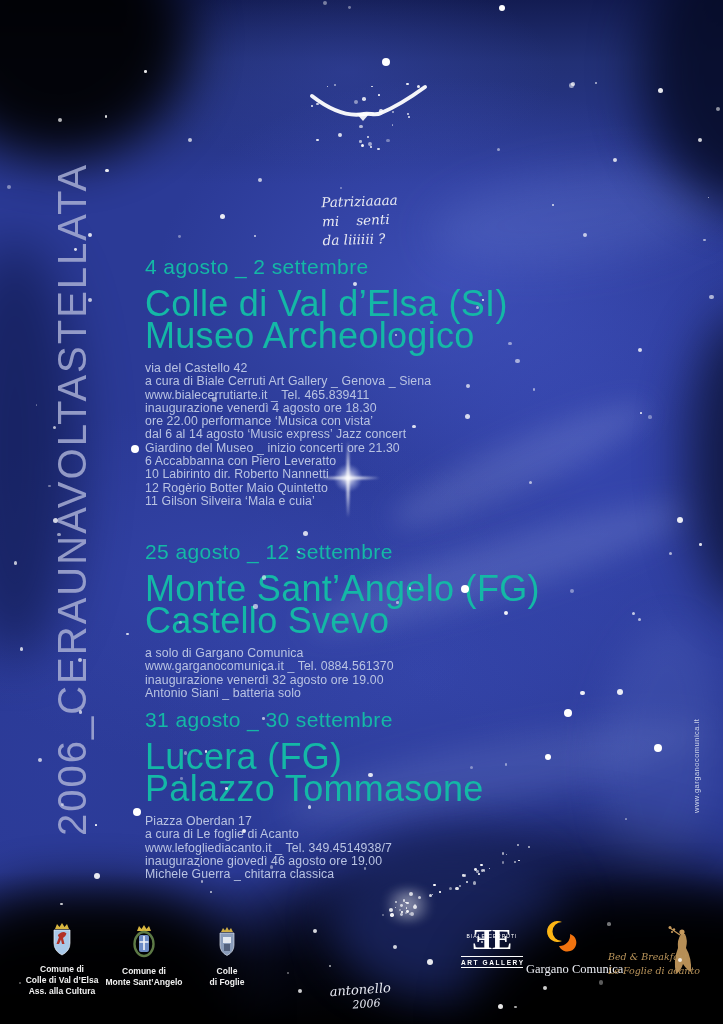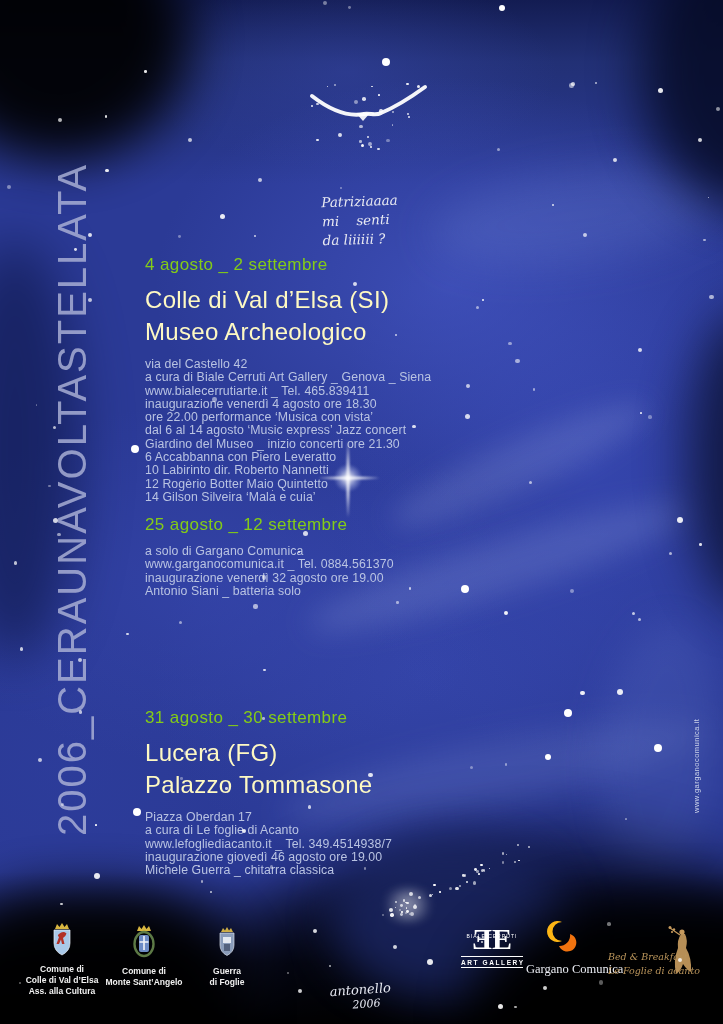--- a/index.html
+++ b/index.html
@@ -49,23 +49,23 @@
     font-size:43px; font-weight:400; letter-spacing:1px; color:#f2f2f6;
     white-space:nowrap;
   }
   .note{
     position:absolute; left:322px; top:192px;
     font-family:"DejaVu Serif", serif; font-style:italic;
     font-size:13.5px; line-height:1.4; color:#e9eaf2;
     transform:rotate(-2deg); white-space:pre;
   }
   .event{position:absolute; left:145px; color:#eef0f7;}
-  .ev1{top:255px;} .ev2{top:515px;} .ev3{top:708px;}
-  .dates{font-size:17px; letter-spacing:.4px; color:#84cc16;}
-  .venue{font-size:24px; line-height:32px; letter-spacing:.3px; margin-top:9px; color:#fef9c3;}
+  .ev1{top:255px;} .ev2{top:540px;} .ev3{top:708px;}
+  .dates{font-size:21px; letter-spacing:.4px; color:#14b8a6;}
+  .venue{font-size:36px; line-height:32px; letter-spacing:.3px; margin-top:9px; color:#14b8a6;}
   .details{margin-top:10px; font-size:12.3px; line-height:13.3px; letter-spacing:.1px; color:#b9c3e2;}
   .detail-line{white-space:nowrap;}
   .v-right{
     position:absolute; left:692px; top:698px; height:115px;
     writing-mode:vertical-rl; transform:rotate(180deg);
     font-size:7.5px; letter-spacing:.5px; color:#cdd4ea; white-space:nowrap;
   }
   .signature{
     position:absolute; left:330px; top:982px;
     font-family:"DejaVu Serif", serif; font-style:italic;
@@ -157,26 +157,30 @@
         <div class="detail-line">via del Castello 42</div>
         <div class="detail-line">a cura di Biale Cerruti Art Gallery _ Genova _ Siena</div>
         <div class="detail-line">www.bialecerrutiarte.it _ Tel. 465.839411</div>
         <div class="detail-line">inaugurazione venerdì 4 agosto ore 18.30</div>
         <div class="detail-line">ore 22.00 performance ‘Musica con vista’</div>
         <div class="detail-line">dal 6 al 14 agosto ‘Music express’ Jazz concert</div>
         <div class="detail-line">Giardino del Museo _ inizio concerti ore 21.30</div>
         <div class="detail-line">6 Accabbanna con Piero Leveratto</div>
         <div class="detail-line">10 Labirinto dir. Roberto Nannetti</div>
         <div class="detail-line">12 Rogèrio Botter Maio Quintetto</div>
-        <div class="detail-line">14 Gilson Silveira ‘Mala e cuia’</div>
+        <div class="detail-line">11 Gilson Silveira ‘Mala e cuia’</div>
       </div>
   </section>
 
   <section class="event ev2">
     <div class="dates">25 agosto _ 12 settembre</div>
+    <div class="venue">
+      <div>Monte Sant’Angelo (FG)</div>
+      <div>Castello Svevo</div>
+    </div>
     <div class="details">
         <div class="detail-line">a solo di Gargano Comunica</div>
         <div class="detail-line">www.garganocomunica.it _ Tel. 0884.561370</div>
         <div class="detail-line">inaugurazione venerdì 32 agosto ore 19.00</div>
         <div class="detail-line">Antonio Siani _ batteria solo</div>
       </div>
   </section>
 
   <section class="event ev3">
     <div class="dates">31 agosto _ 30 settembre</div>
@@ -220,21 +224,21 @@
   </div>
 
   <div class="muni m3">
     <svg width="24" height="34" viewBox="0 0 24 34">
       <path d="M6 6 L8 2 L10 4.5 L12 1 L14 4.5 L16 2 L18 6 Z" fill="#cfae46"></path>
       <path d="M5 7 h14 v12 q0 7 -7 10.5 q-7 -3.5 -7 -10.5 Z" fill="#8a9cba" stroke="#d7dde8" stroke-width="0.7"></path>
       <rect x="8" y="11" width="8" height="6" fill="#e4e9f1"></rect>
       <rect x="9" y="18" width="6" height="7" fill="#54627e"></rect>
     </svg>
     <div class="cap">
-        <div class="cap-line">Guerra</div>
+        <div class="cap-line">Colle</div>
         <div class="cap-line">di Foglie</div>
       </div>
   </div>
 
   <div class="gallery">
     <div class="glyphs"><span class="rev">E</span><span>E</span></div>
     <div class="tiny">BIALE CERRUTI</div>
     <div class="label">ART GALLERY</div>
   </div>
 

